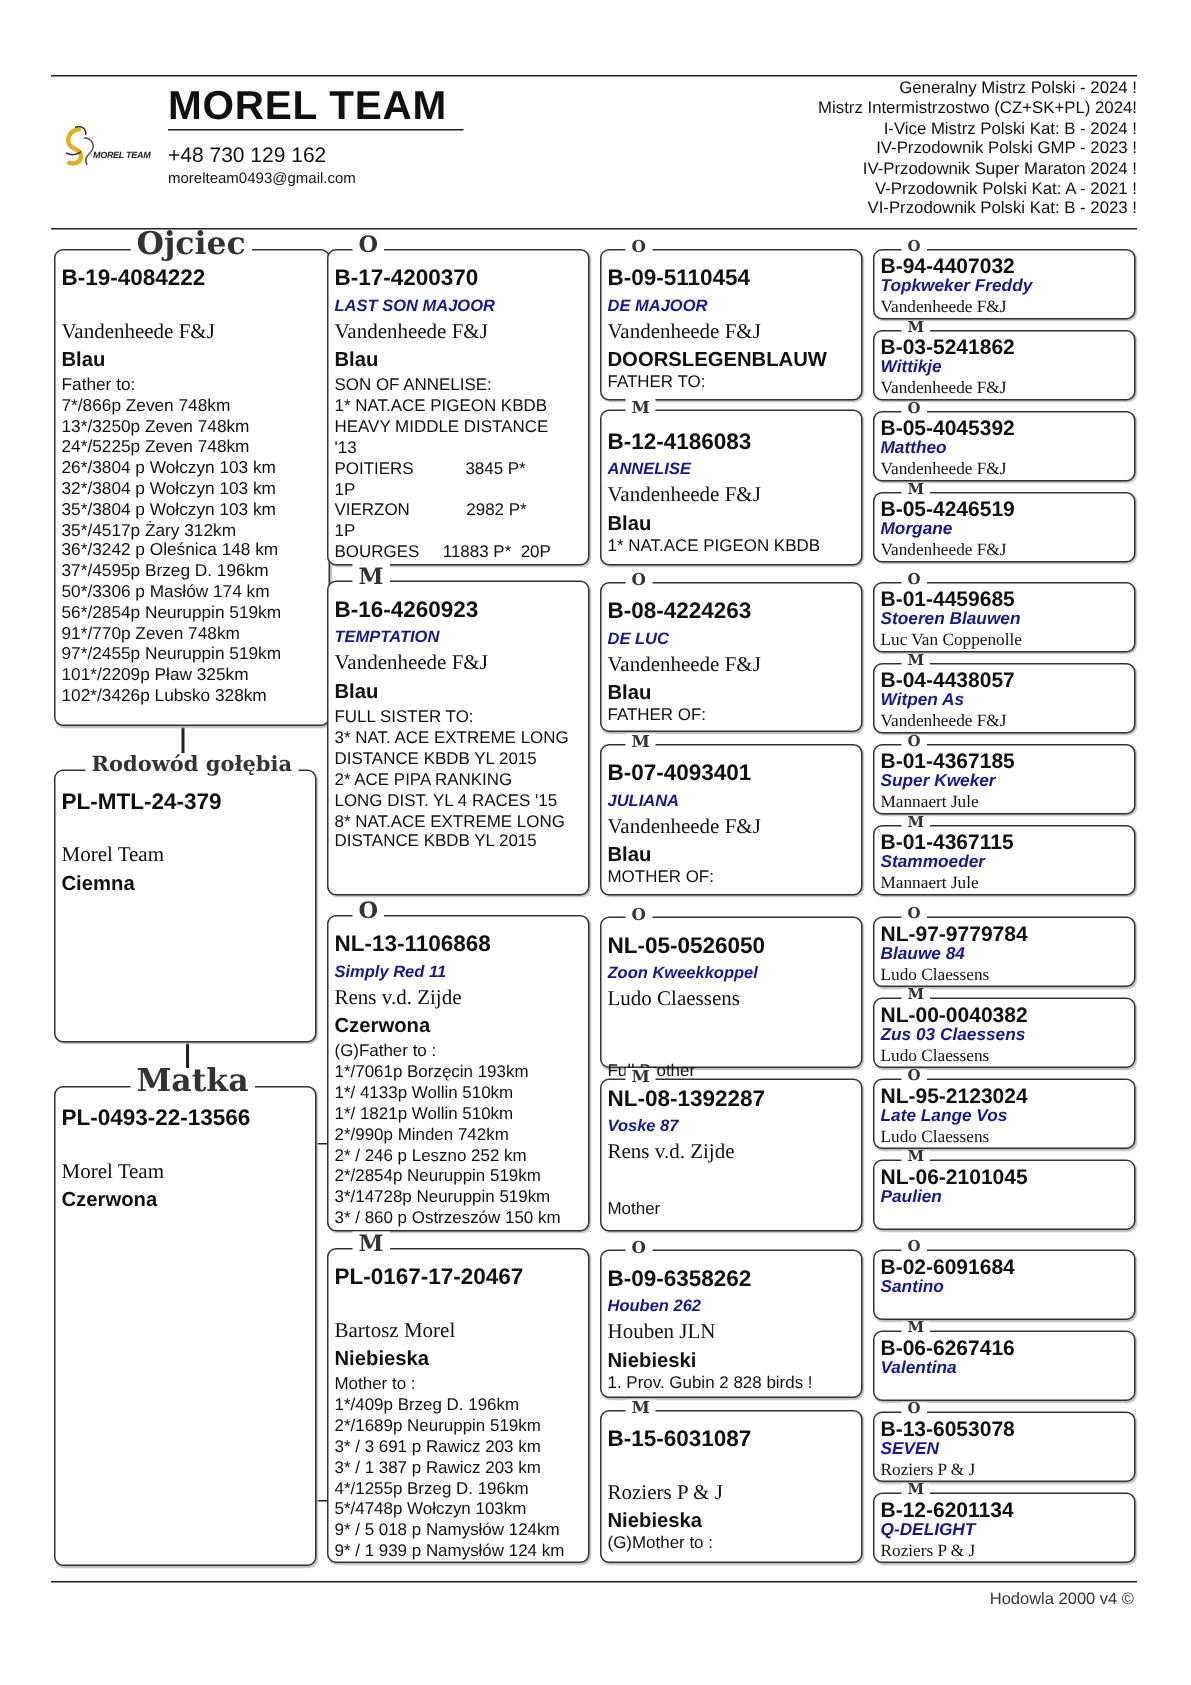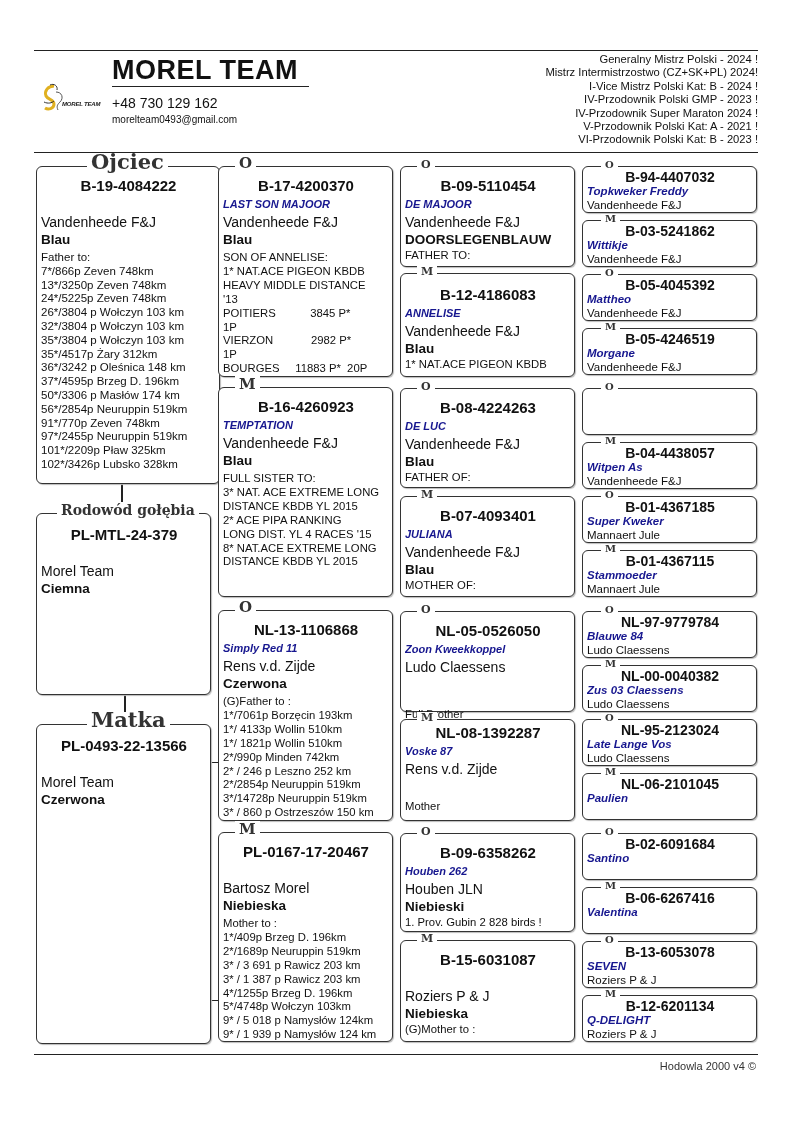--- a/index.html
+++ b/index.html
@@ -15,23 +15,23 @@
   .team-underline { position: absolute; left: 112px; top: 86px; width: 197px; height: 1px; background: #222; }
   .team-phone { position: absolute; left: 112px; top: 95px; font-size: 14px; }
   .team-email { position: absolute; left: 112px; top: 114px; font-size: 10px; }
 
   .titles { position: absolute; right: 36px; top: 53px; text-align: right; font-size: 11.2px; line-height: 13.4px; }
 
   .card { position: absolute; border: 1px solid #333; border-radius: 6px; background: #fff; box-shadow: 1px 1px 1px #bbb; overflow: visible; }
   .legend { position: absolute; top: -12px; background: #fff; padding: 0 4px; font-family: "DejaVu Serif", "Liberation Serif", serif; font-weight: bold; color: #333; line-height: 16px; white-space: nowrap; }
   .card-inner { position: absolute; left: 4px; right: 3px; top: 4px; overflow: hidden; }
 
-  .ring { font-weight: bold; font-size: 15px; line-height: 18px; color: #111; text-align: center; }
+  .ring { font-weight: bold; font-size: 15px; line-height: 18px; color: #111; }
   .name { font-weight: bold; font-style: italic; font-size: 11px; line-height: 18px; color: #17178f; }
-  .breeder { font-size: 14px; line-height: 18px; color: #111; }
+  .breeder { font-size: 14px; line-height: 18px; color: #111; font-family: Liberation Serif, serif; }
   .color { font-weight: bold; font-size: 13.5px; line-height: 18px; }
   .notes { font-size: 11.3px; line-height: 13.9px; white-space: pre-line; }
 
   .c4 .ring { font-size: 14px; line-height: 16px; }
   .c4 .name { font-size: 11.5px; line-height: 13px; }
   .c4 .breeder { font-size: 11.5px; line-height: 14px; }
 
   .line { position: absolute; background: #222; }
 
   .footer { position: absolute; right: 38px; top: 1060px; font-size: 11px; color: #333; }
@@ -308,20 +308,25 @@
   <span class="legend" style="left:18px; font-size:10px; top:-7px; line-height:10px;">M</span>
   <div class="card-inner" style="top:2px;">
     <div class="ring">B-05-4246519</div>
     <div class="name">Morgane</div>
     <div class="breeder">Vandenheede F&amp;J</div>
   </div>
 </div>
 
 <div class="card c4" style="left:582px; top:388px; width:175px; height:47px;">
   <span class="legend" style="left:18px; font-size:10px; top:-7px; line-height:10px;">O</span>
+  <div class="card-inner" style="top:2px;">
+    <div class="ring">B-01-4459685</div>
+    <div class="name">Stoeren Blauwen</div>
+    <div class="breeder">Luc Van Coppenolle</div>
+  </div>
 </div>
 <div class="card c4" style="left:582px; top:442px; width:175px; height:47px;">
   <span class="legend" style="left:18px; font-size:10px; top:-7px; line-height:10px;">M</span>
   <div class="card-inner" style="top:2px;">
     <div class="ring">B-04-4438057</div>
     <div class="name">Witpen As</div>
     <div class="breeder">Vandenheede F&amp;J</div>
   </div>
 </div>
 <div class="card c4" style="left:582px; top:496px; width:175px; height:47px;">

